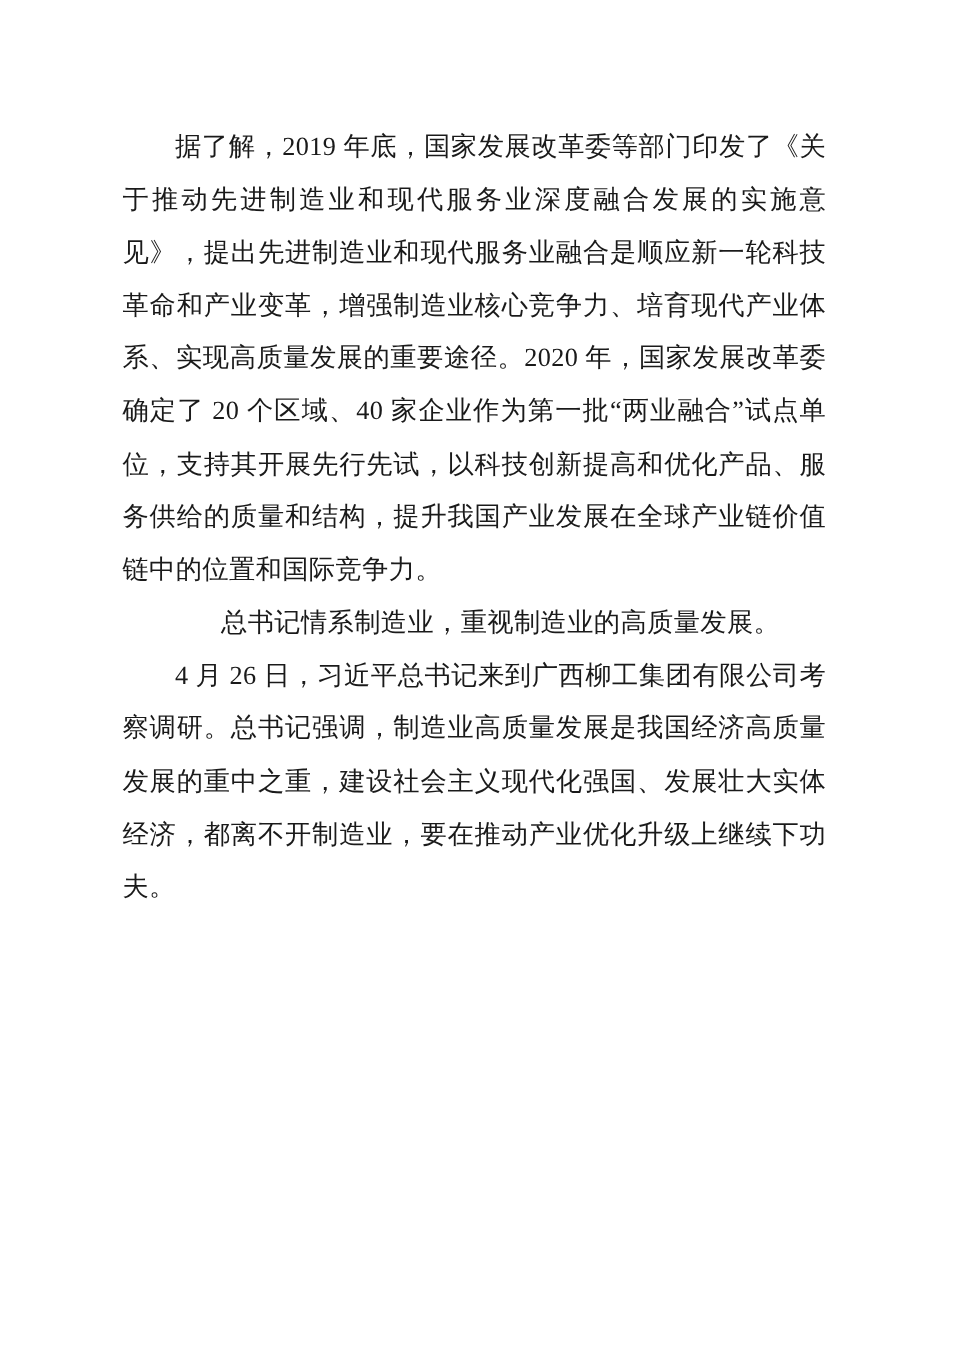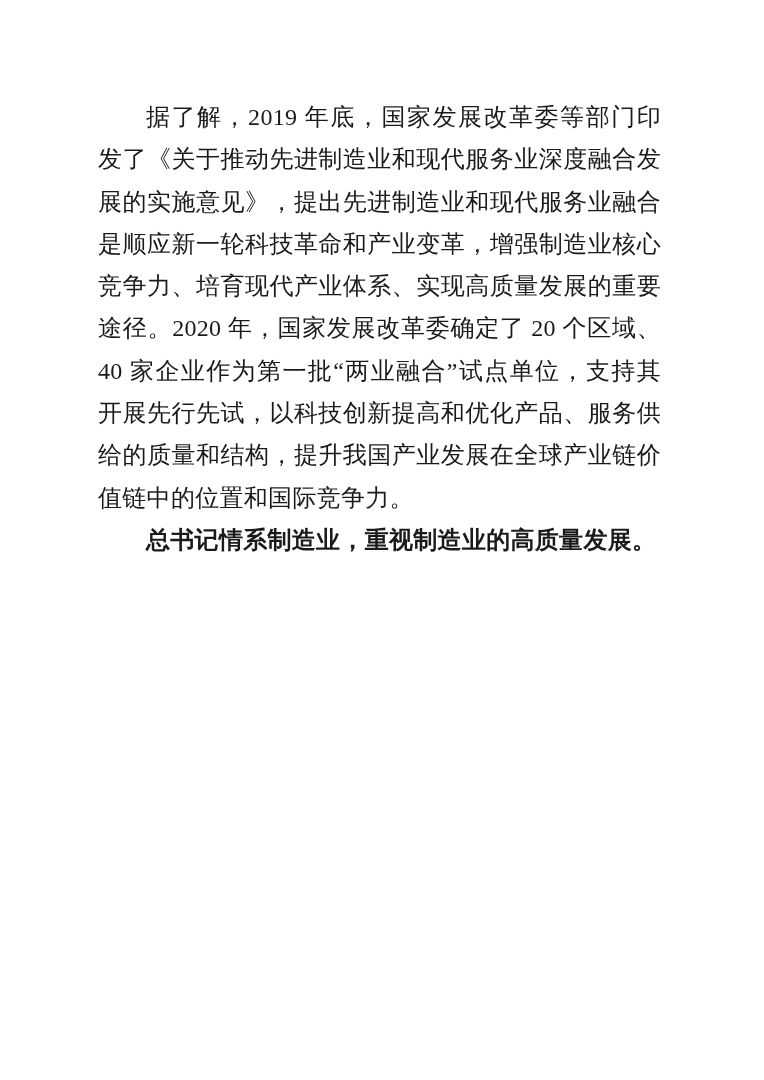--- a/index.html
+++ b/index.html
@@ -9,34 +9,35 @@
   }
   .page {
     position: relative;
     width: 764px;
     height: 1080px;
     background: #ffffff;
     box-sizing: border-box;
     padding: 96px 103px 0 98px;
     overflow: hidden;
     font-family: "Liberation Serif", "DejaVu Serif", serif;
-    font-size: 24px;
+    font-size: 21px;
     line-height: 42.3px;
     color: #1a1a1a;
   }
   .para {
     margin: 0;
     text-indent: 2em;
     text-align: justify;
     letter-spacing: 0.3px;
   }
   .para.heading {
-    font-weight: bold;
-    text-align: left;
+    font-weight: normal;
+    text-align: center;
   }
 </style>
 </head>
 <body>
 
 <div class="page">
   <p class="para">据了解，2019 年底，国家发展改革委等部门印发了《关于推动先进制造业和现代服务业深度融合发展的实施意见》，提出先进制造业和现代服务业融合是顺应新一轮科技革命和产业变革，增强制造业核心竞争力、培育现代产业体系、实现高质量发展的重要途径。2020 年，国家发展改革委确定了 20 个区域、40 家企业作为第一批“两业融合”试点单位，支持其开展先行先试，以科技创新提高和优化产品、服务供给的质量和结构，提升我国产业发展在全球产业链价值链中的位置和国际竞争力。</p>
   <p class="para heading">总书记情系制造业，重视制造业的高质量发展。</p>
+  <p class="para">4 月 26 日，习近平总书记来到广西柳工集团有限公司考察调研。总书记强调，制造业高质量发展是我国经济高质量发展的重中之重，建设社会主义现代化强国、发展壮大实体经济，都离不开制造业，要在推动产业优化升级上继续下功夫。</p>
 </div>
 
 </body></html>

